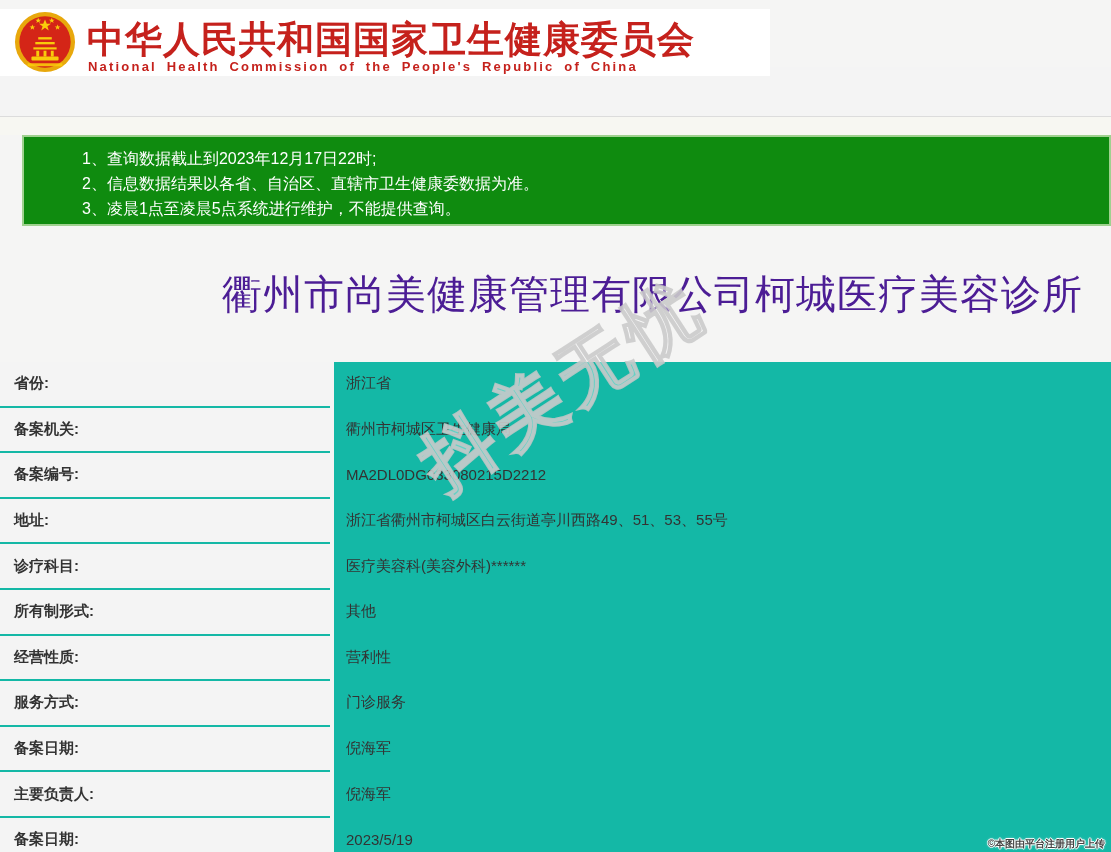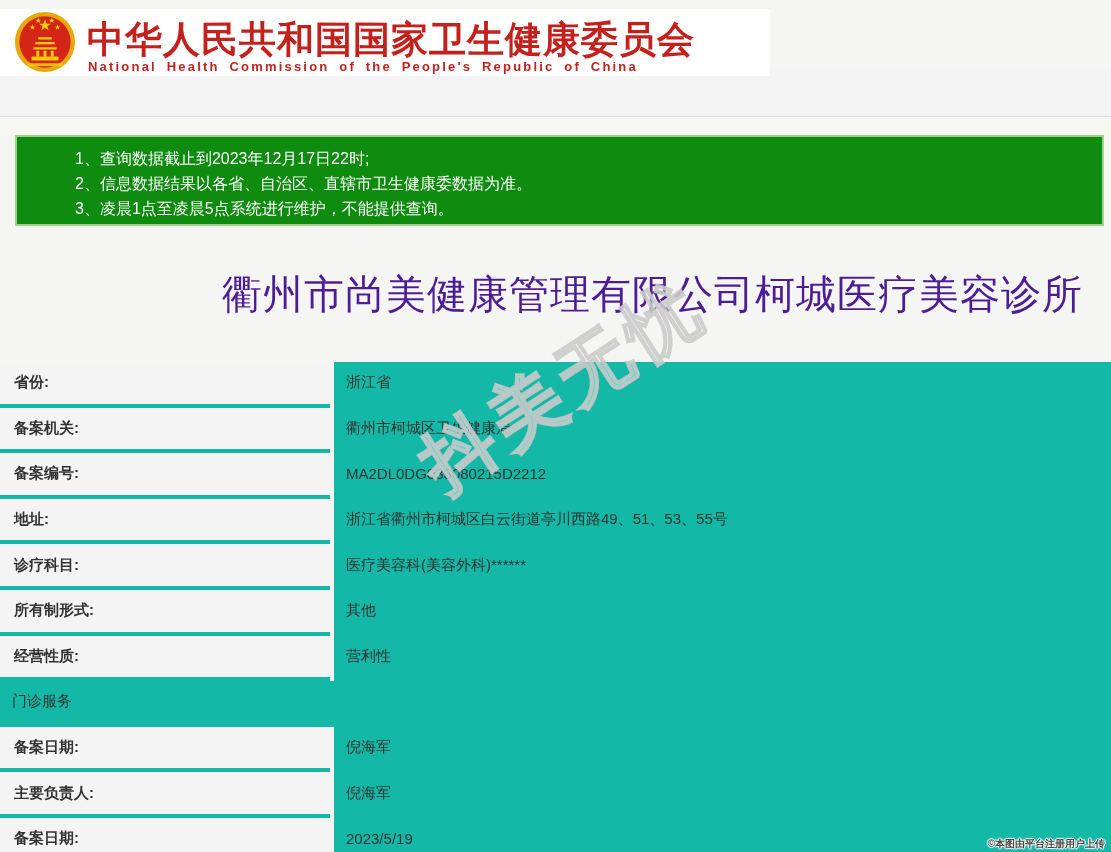--- a/index.html
+++ b/index.html
@@ -28,21 +28,21 @@
     font-size:13px; font-weight:bold; color:#c5211c;
     letter-spacing:2.2px; word-spacing:4px; white-space:nowrap;
   }
 
   
   .band-gray { height:50px; background:#f4f4f4; border-bottom:1px solid #dcdcdc; }
   .band-light { height:18px; background:#f7f7f2; }
 
   
   .notice {
-    margin-left:15px; height:91px; width:1089px;
+    margin-left:22px; height:91px; width:1089px;
     background:#0f8b0f; border:2px solid #9fd18f;
     padding:9px 9px 0 58px;
   }
   .notice-line {
     color:#ffffff; font-size:16px; line-height:25px;
     list-style:none; white-space:nowrap;
   }
 
   
   .page-title {
@@ -50,21 +50,21 @@
     padding-left:222px; height:44px;
     font-size:40px; font-weight:400; color:#4c1d95;
     letter-spacing:1px; white-space:nowrap; line-height:44px;
   }
 
   
   .info-table { width:1111px; }
   .info-row { display:flex; height:45.6px; column-gap:4px; }
   .cell {
     display:flex; align-items:center;
-    border-bottom:4px solid #14b8a6; height:100%;
+    border-bottom:2px solid #14b8a6; height:100%;
   }
   .cell-label {
     width:330px; background:#f4f4f4;
     padding-left:14px; font-size:15px; font-weight:bold; color:#333;
   }
   .cell-value {
     flex:1; background:#14b8a6;
     padding-left:12px; font-size:15px; color:#333; white-space:nowrap;
   }
 
@@ -164,20 +164,21 @@
     <div class="cell cell-label">所有制形式:</div>
     <div class="cell cell-value">其他</div>
   </div>
 
   <div class="info-row">
     <div class="cell cell-label">经营性质:</div>
     <div class="cell cell-value">营利性</div>
   </div>
 
   <div class="info-row">
+    <div class="cell cell-label">服务方式:</div>
     <div class="cell cell-value">门诊服务</div>
   </div>
 
   <div class="info-row">
     <div class="cell cell-label">备案日期:</div>
     <div class="cell cell-value">倪海军</div>
   </div>
 
   <div class="info-row">
     <div class="cell cell-label">主要负责人:</div>

